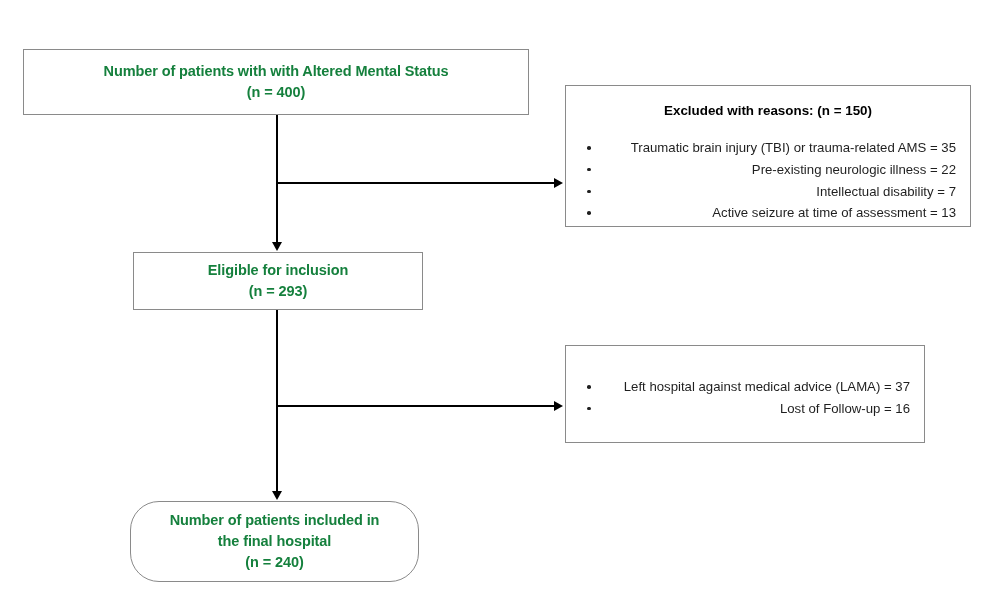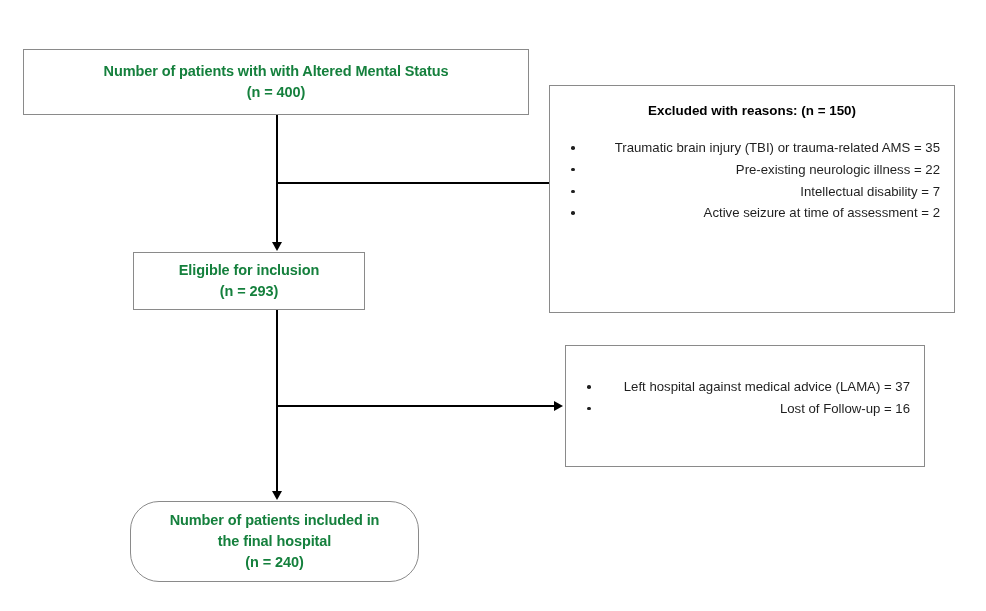--- a/index.html
+++ b/index.html
@@ -32,35 +32,35 @@
     text-align: center;
     font-weight: bold;
     color: #15803d;
     font-size: 14.5px;
     line-height: 1.45;
     letter-spacing: -0.1px;
   }
   .flow-box .line { display: block; white-space: nowrap; }
 
   #box-top      { left: 23px;  top: 49px;  width: 506px; height: 66px; }
-  #box-eligible { left: 133px; top: 252px; width: 232px; height: 58px; }
+  #box-eligible { left: 133px; top: 252px; width: 290px; height: 58px; }
   #box-final    { left: 130px; top: 501px; width: 289px; height: 81px; border-radius: 29px; }
 
   
   .side-box {
     position: absolute;
     box-sizing: border-box;
     border: 1.6px solid #8a8a8a;
     background: #ffffff;
     font-size: 13.2px;
     color: #1f1f1f;
     line-height: 1.42;
   }
-  #box-excluded  { left: 549px; top: 85px;  width: 406px; height: 228px; }
-  #box-lost      { left: 565px; top: 345px; width: 360px; height: 122px; }
+  #box-excluded  { left: 565px; top: 85px;  width: 406px; height: 142px; }
+  #box-lost      { left: 565px; top: 345px; width: 360px; height: 98px; }
 
   .side-title {
     text-align: center;
     font-weight: bold;
     color: #000000;
     font-size: 13.4px;
     margin: 15px 0 0 0;
   }
 
   ul.bullets {
@@ -141,21 +141,21 @@
   <div class="arrow-down" id="arrow-1"></div>
   <div class="hline" id="branch-1"></div>
   <div class="arrow-right" id="branch-arrow-1"></div>
 
   <div class="side-box" id="box-excluded">
     <div class="side-title">Excluded with reasons: (n = 150)</div>
     <ul class="bullets">
       <li class="nowrap">Traumatic brain injury (TBI) or trauma-related AMS = 35</li>
       <li class="nowrap">Pre-existing neurologic illness = 22</li>
       <li class="nowrap">Intellectual disability = 7</li>
-      <li class="nowrap">Active seizure at time of assessment = 2</li>
+      <li class="nowrap">Active seizure at time of assessment = 13</li>
     </ul>
   </div>
 
   <div class="flow-box" id="box-eligible">
     <span class="line">Eligible for inclusion</span>
     <span class="line">(n = 293)</span>
   </div>
 
   <div class="vline" id="trunk-2"></div>
   <div class="arrow-down" id="arrow-2"></div>

